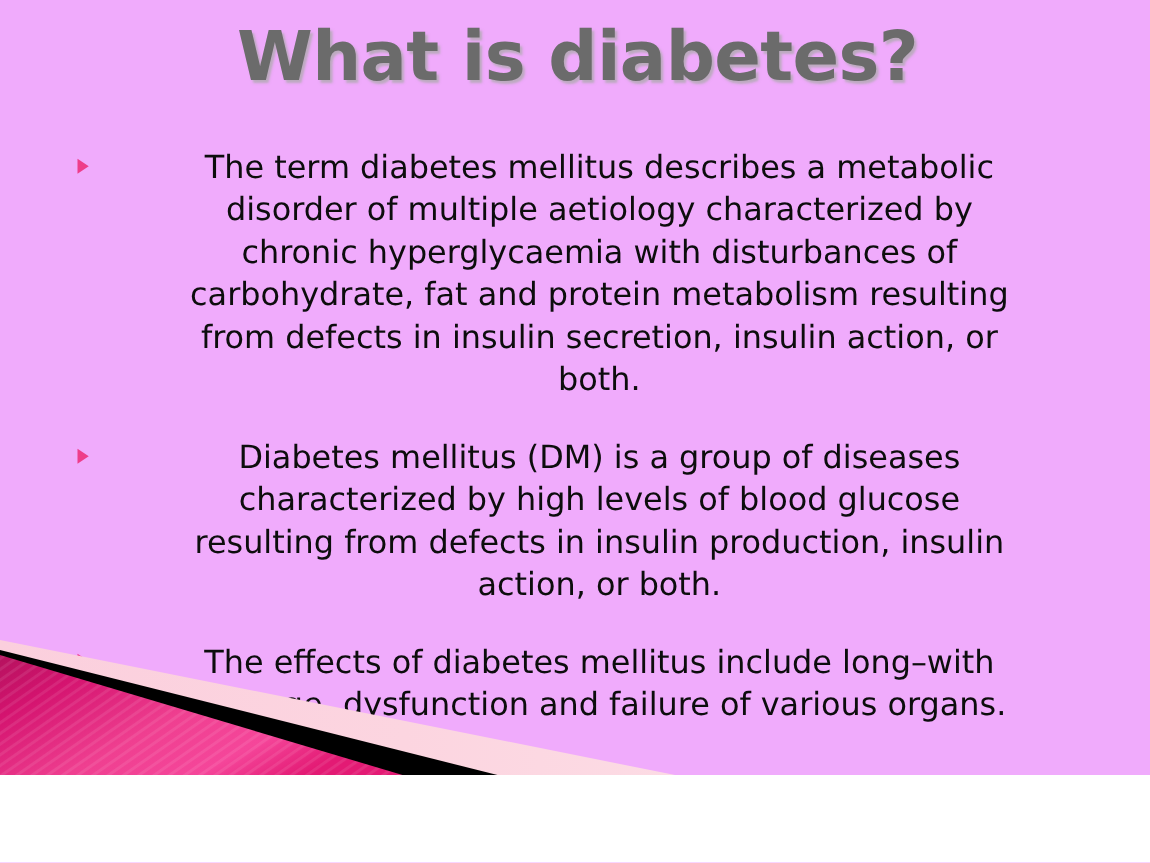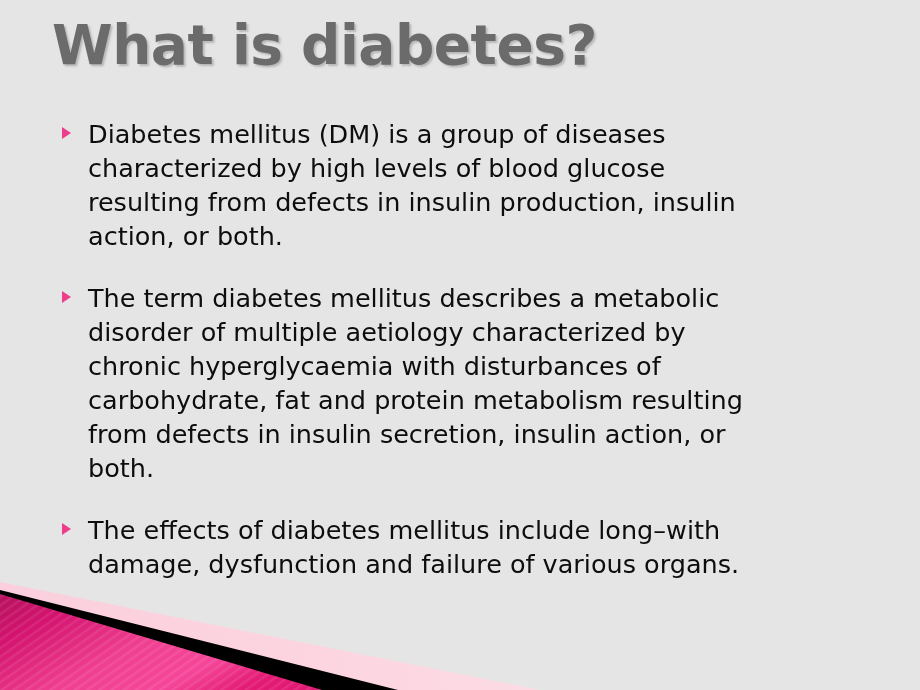--- a/index.html
+++ b/index.html
@@ -6,23 +6,24 @@
     margin: 0;
     padding: 0;
     background: #ffffff;
   }
   body {
     font-family: "DejaVu Sans", sans-serif;
   }
   #slide {
     position: relative;
     width: 920px;
-    height: 690px;
-    background: #e5e5e5;
+    height: 620px;
+    background: #f0abfc;
     overflow: hidden;
+    text-align: center;
   }
 
   
   #slide-title {
     position: absolute;
     left: 52px;
     top: 13px;
     width: 820px;
     font-family: "DejaVu Sans", sans-serif;
     font-weight: bold;
@@ -87,34 +88,34 @@
 <body>
 
 <div id="slide">
 
   <div id="slide-title">What is diabetes?</div>
 
   <div id="body-content">
 
     <div class="bullet-item">
       <span class="bullet-marker"></span>
-      <span class="bullet-text">Diabetes mellitus (DM) is a group of diseases
-characterized by high levels of blood glucose
-resulting from defects in insulin production, insulin
-action, or both.</span>
-    </div>
-
-    <div class="bullet-item">
-      <span class="bullet-marker"></span>
       <span class="bullet-text">The term diabetes mellitus describes a metabolic
 disorder of multiple aetiology characterized by
 chronic hyperglycaemia with disturbances of
 carbohydrate, fat and protein metabolism resulting
 from defects in insulin secretion, insulin action, or
 both.</span>
+    </div>
+
+    <div class="bullet-item">
+      <span class="bullet-marker"></span>
+      <span class="bullet-text">Diabetes mellitus (DM) is a group of diseases
+characterized by high levels of blood glucose
+resulting from defects in insulin production, insulin
+action, or both.</span>
     </div>
 
     <div class="bullet-item">
       <span class="bullet-marker"></span>
       <span class="bullet-text">The effects of diabetes mellitus include long–with
 damage, dysfunction and failure of various organs.</span>
     </div>
 
   </div>
 

